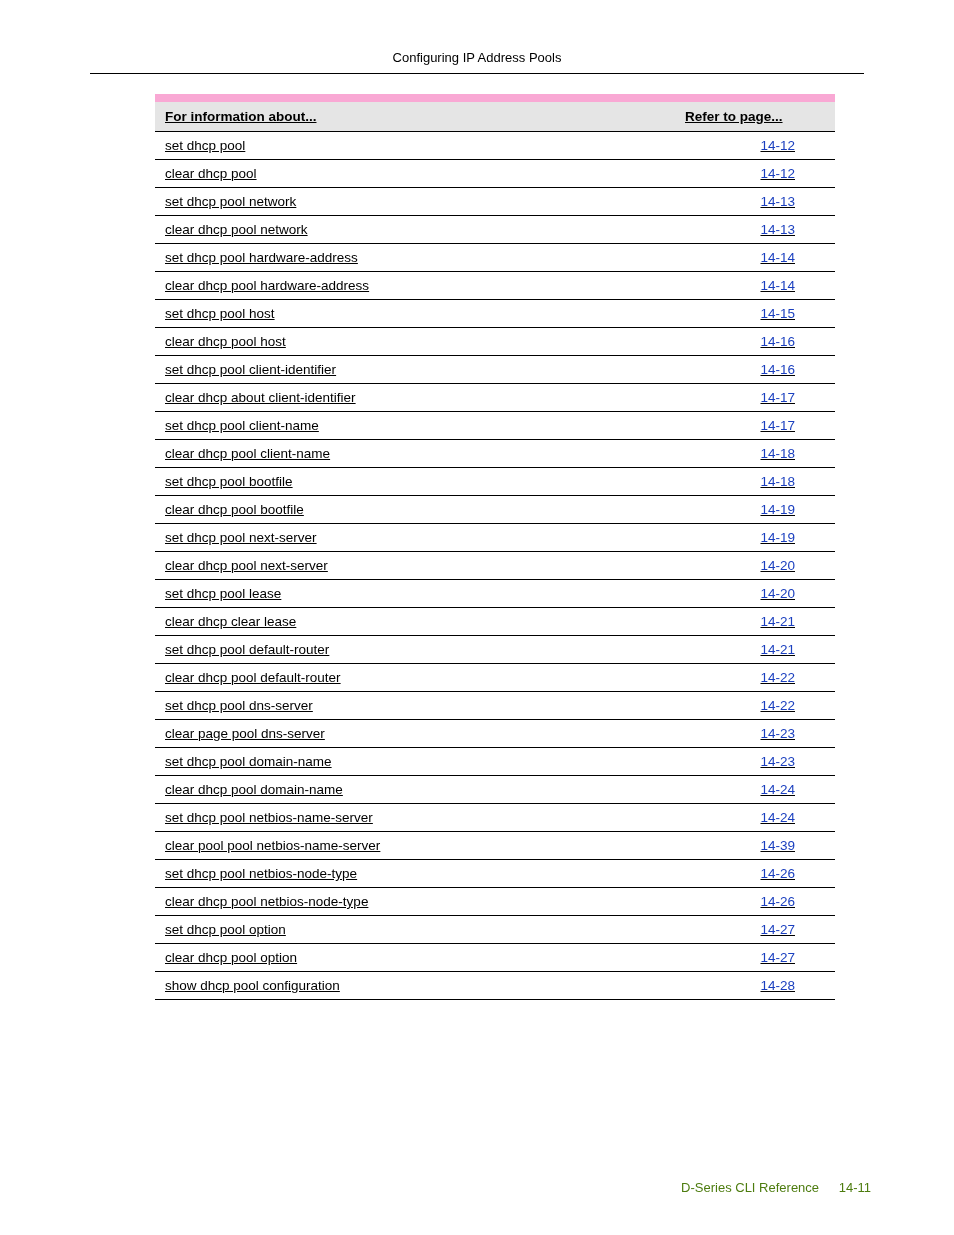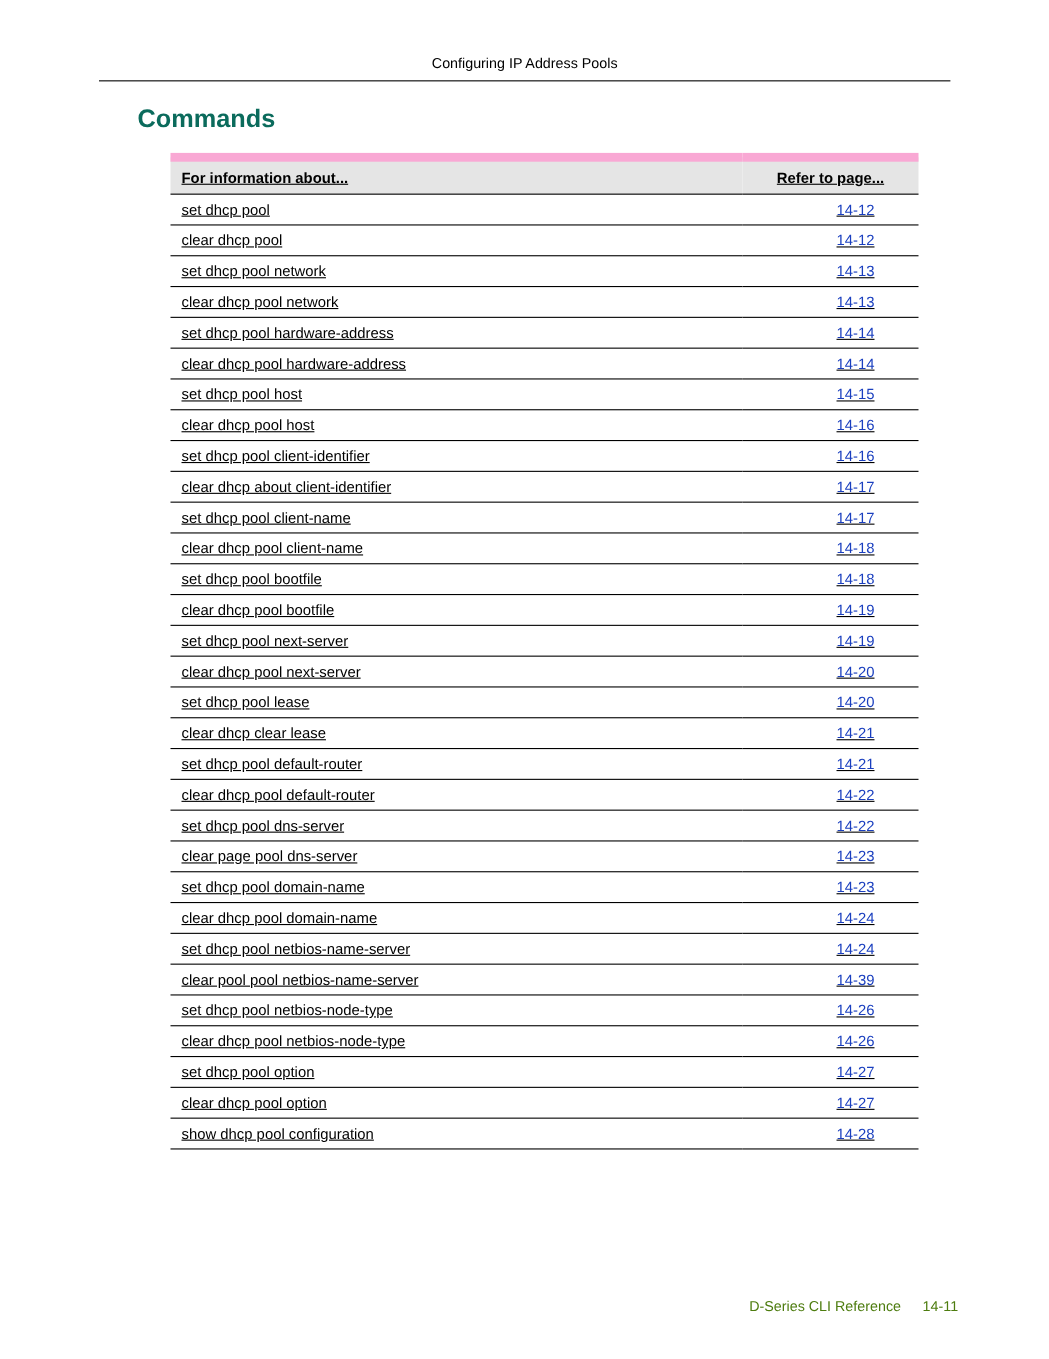--- a/index.html
+++ b/index.html
@@ -45,21 +45,21 @@
     text-decoration: underline;
   }
   .cmd-table th {
     background: #e5e5e5;
     text-align: left;
     font-weight: bold;
     padding: 7px 10px 7px 10px;
     border-bottom: 1px solid #000;
   }
   .cmd-table th.right {
-    text-align: center;
+    text-align: left;
   }
   .cmd-table td {
     padding: 6px 10px 6px 10px;
     border-bottom: 1px solid #000;
   }
   .cmd-table td.page {
     text-align: right;
     color: #1a3fbf;
     padding: 6px 40px 6px 10px;
     width: 160px;
@@ -79,21 +79,20 @@
   .footer .docname {
     margin-right: 16px;
   }
 </style>
 </head>
 <body>
 
 <div class="page">
   <div class="header-text">Configuring IP Address Pools</div>
   <hr class="header-rule">
-  <h2 class="section-title">Commands</h2>
 
   <table class="cmd-table">
     <thead>
       <tr>
         <th>For information about...</th>
         <th class="right">Refer to page...</th>
       </tr>
     </thead>
     <tbody id="cmd-tbody">
         <tr>

